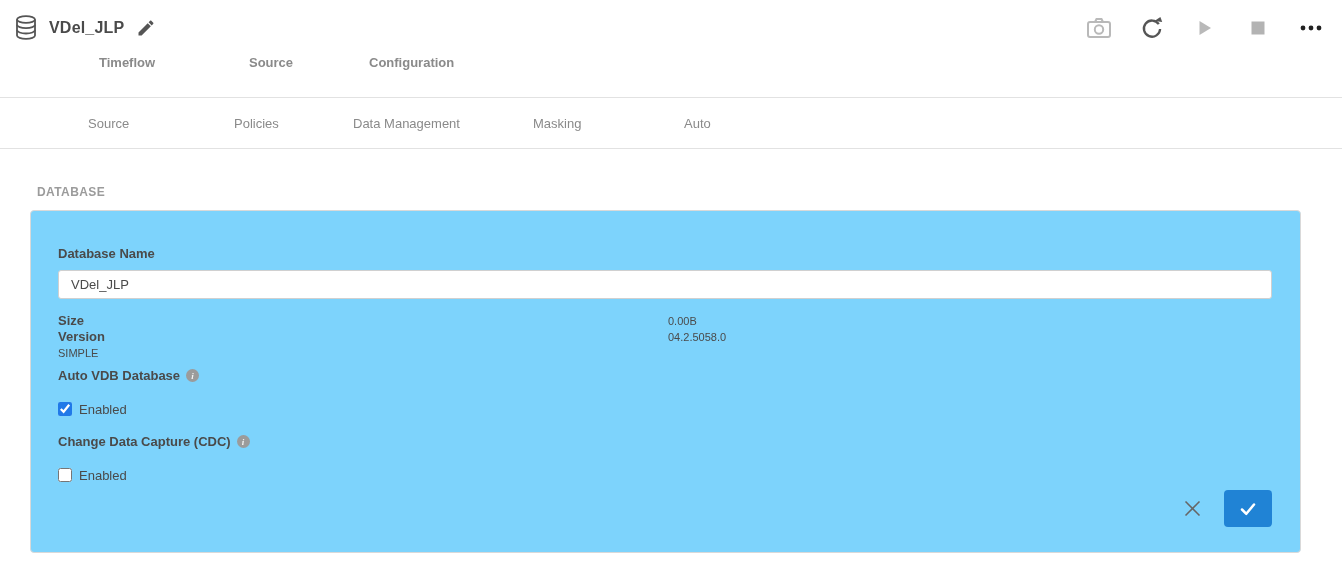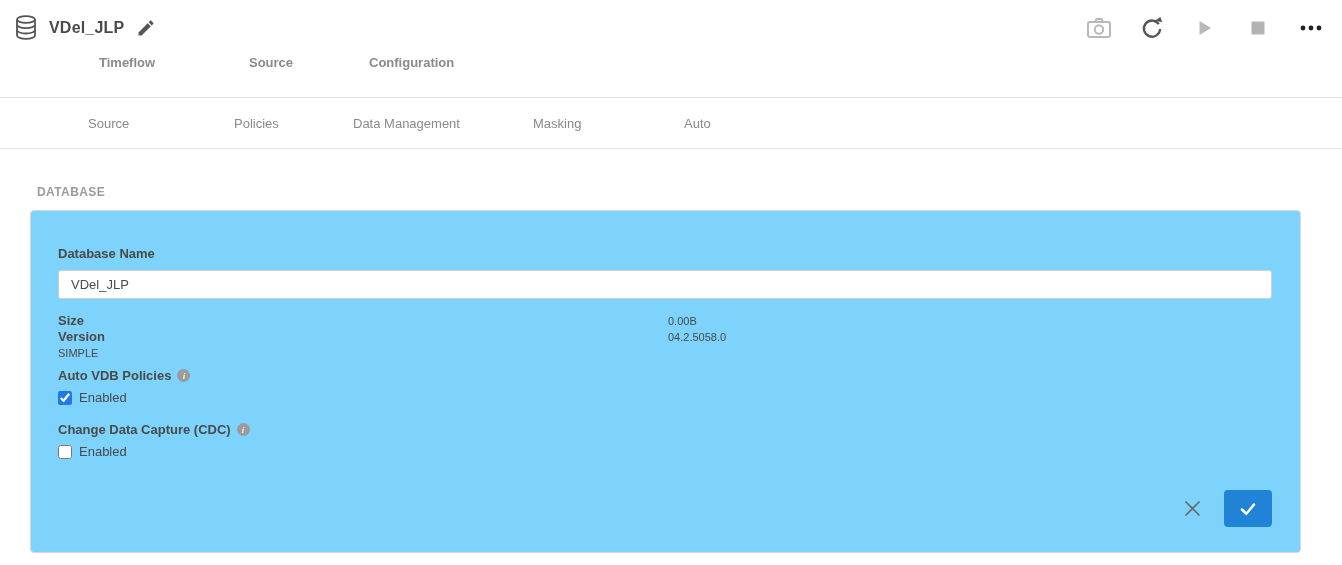--- a/index.html
+++ b/index.html
@@ -103,22 +103,22 @@
     border-radius: 50%;
     background: #9b9b9b;
     color: #f5f5f5;
     font-size: 9px; font-weight: bold;
     font-family: "Liberation Serif", serif;
     font-style: italic;
     display: inline-flex; align-items: center; justify-content: center;
     cursor: pointer;
   }
   .checkbox-row {
-    margin-top: 7px;
-    display: flex; align-items: center; gap: 7px;
+    margin-top: 19px;
+    display: flex; align-items: flex-start; gap: 7px;
   }
   .checkbox-row input[type="checkbox"] {
     width: 14px; height: 14px;
     accent-color: #2079e8;
     cursor: pointer;
   }
   .checkbox-row .cb-label { font-size: 13px; color: #4a4a4a; }
 
   
   .panel-footer {
@@ -223,21 +223,21 @@
       <span class="lbl">Version</span>
       <span class="val">04.2.5058.0</span>
     </div>
     <div class="detail-row">
       <span class="val">SIMPLE</span>
     </div>
   </div>
 
   <div class="toggle-group">
     <div class="toggle-label-row">
-      <span class="field-label">Auto VDB Policies</span>
+      <span class="field-label">Auto VDB Database</span>
       <span class="info-icon">i</span>
     </div>
     <div class="checkbox-row">
       <input type="checkbox" checked="" style="">
       <span class="cb-label">Enabled</span>
     </div>
   </div>
 
   <div class="toggle-group second">
     <div class="toggle-label-row">

